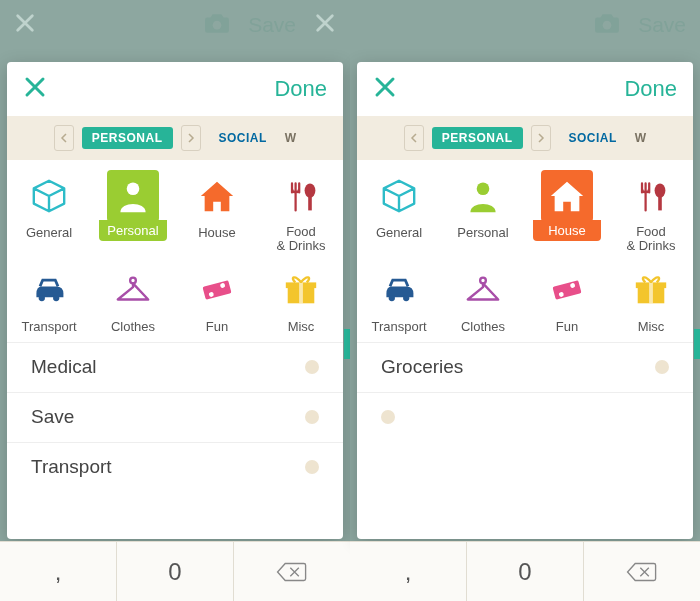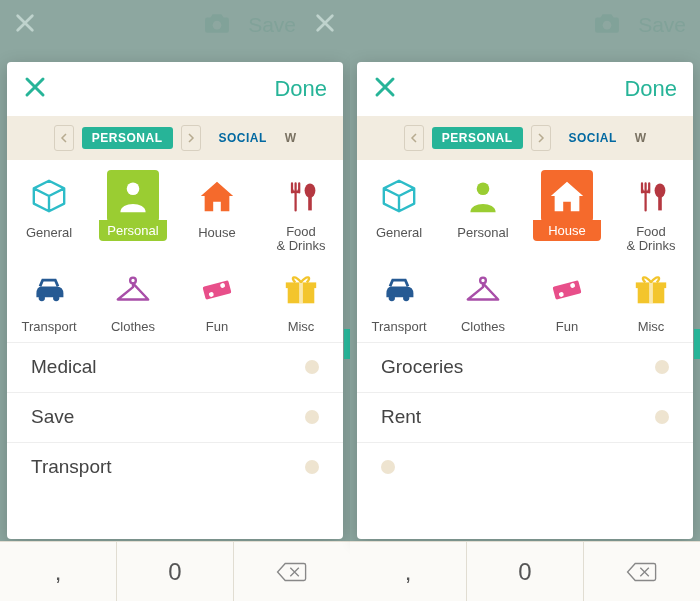--- a/index.html
+++ b/index.html
@@ -369,24 +369,20 @@
             <div class="cat-label">Misc</div>
           </div>
       </div>
     </div>
     <div class="subcats">
       <div class="subcat">
           <span>Groceries</span>
           <span class="dot"></span>
         </div>
       <div class="subcat">
-          <span>Rent</span>
-          <span class="dot"></span>
-        </div>
-      <div class="subcat">
           <span class="dot"></span>
         </div>
     </div>
   </div>
   <div class="green-bar"></div>
   <div class="keyboard">
     <div class="kb-key">,</div>
     <div class="kb-key">0</div>
     <div class="kb-key">
         <svg width="34" height="24" style="color:#888">

